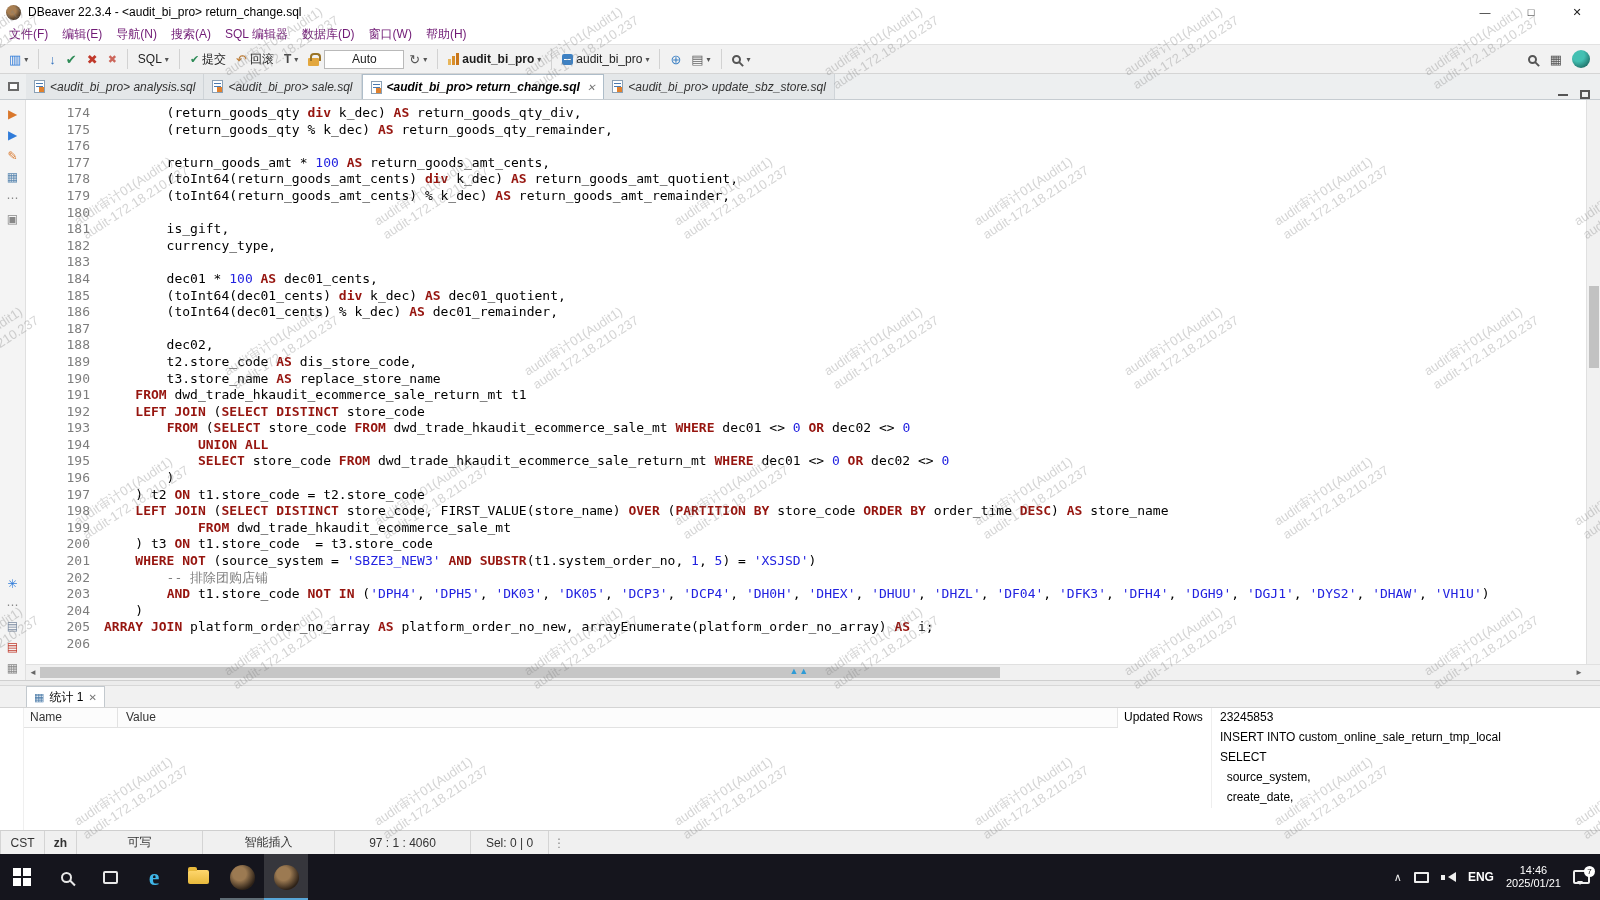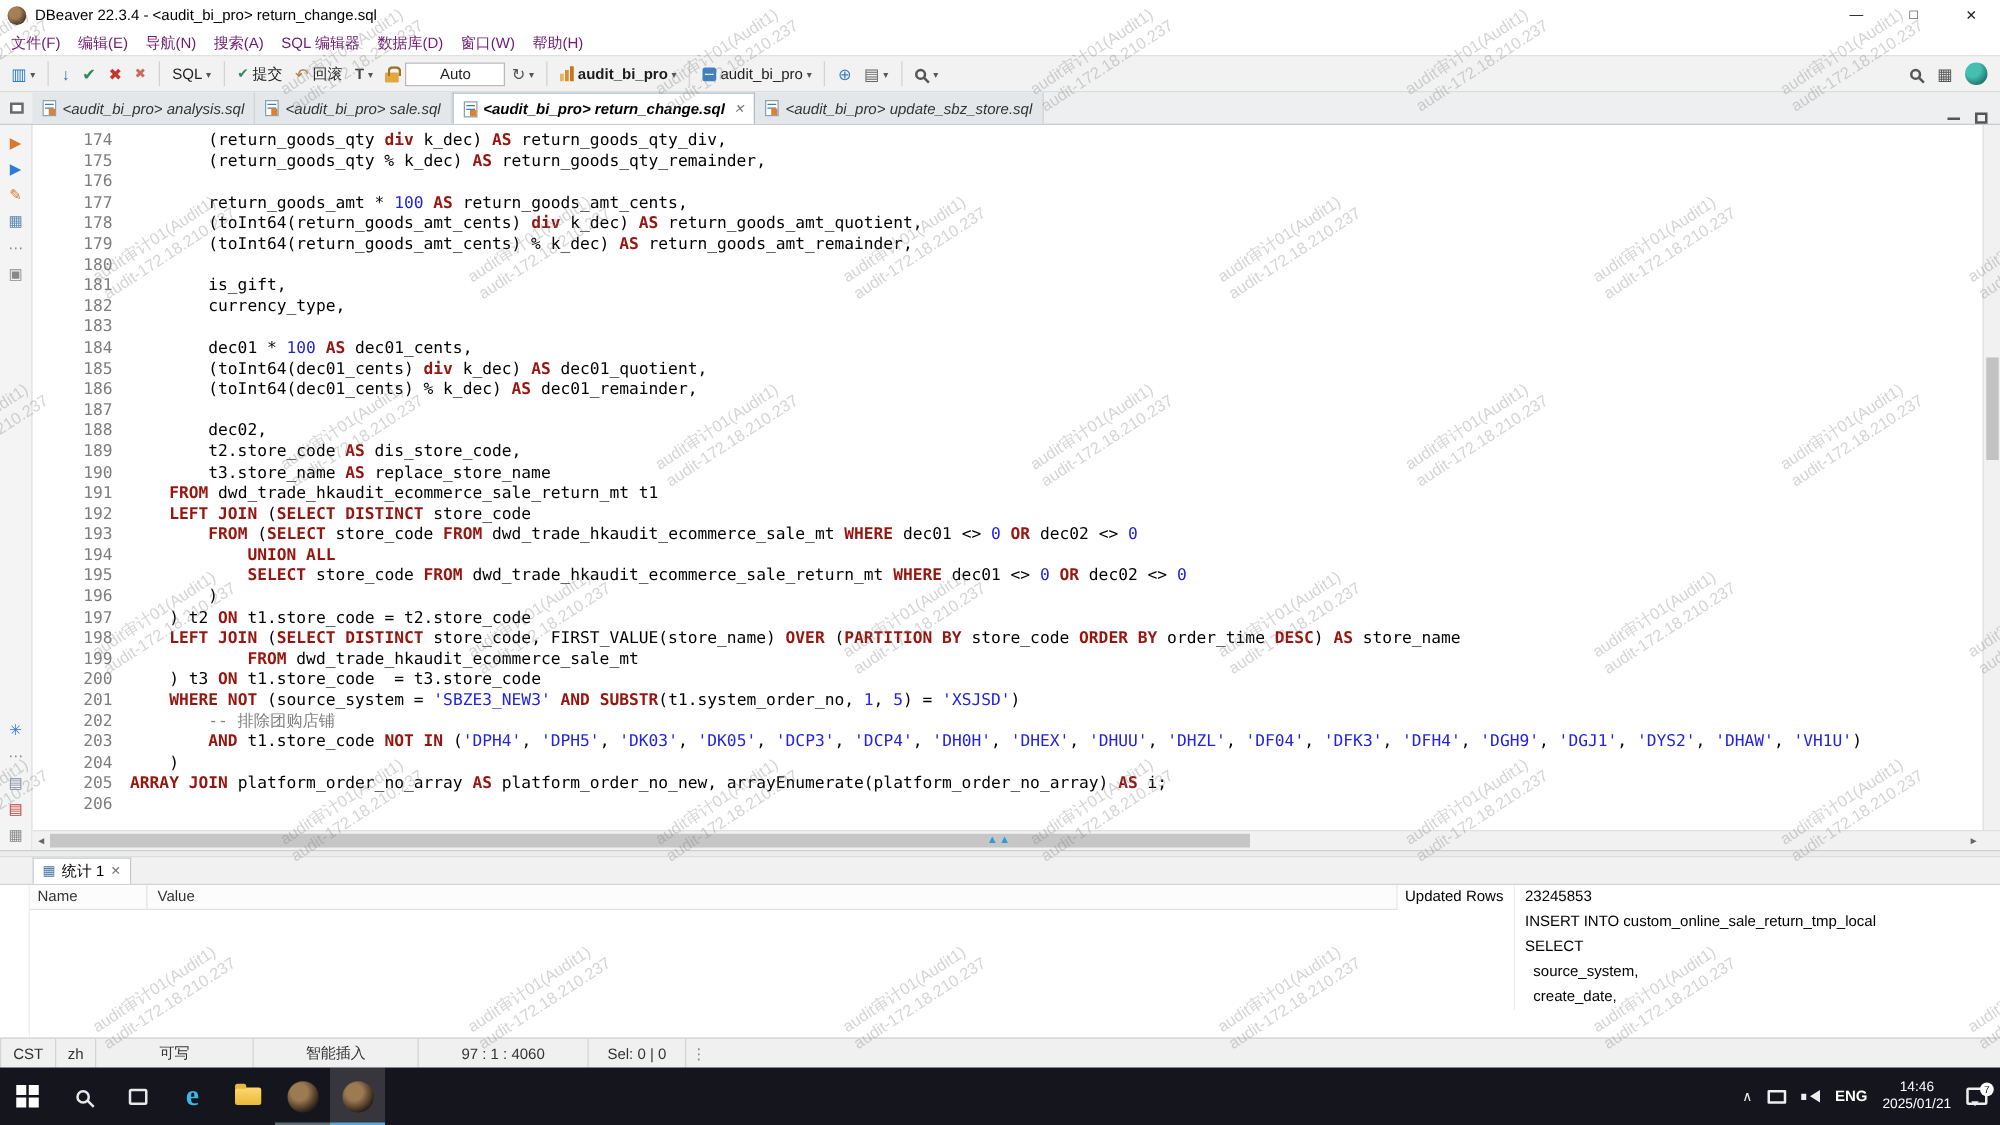--- a/index.html
+++ b/index.html
@@ -85,21 +85,21 @@
   .stats-header .cell-name { font-weight:normal; }
   .cell-name { width:94px; flex:none; padding:2px 0 0 6px; border-right:1px solid #e2e2e2; overflow:hidden; white-space:pre; }
   .cell-value { width:1000px; flex:none; padding:2px 0 0 8px; border-right:1px solid #e6e6e6; overflow:hidden; white-space:pre; }
   .stats-row { height:20px; flex:none; display:flex; color:#000; }
   .stats-row .cell-name { border-right:1px solid #eee; }
 
   
   .statusbar { height:24px; flex:none; background:#f0f0f0; border-top:1px solid #cfcfcf; display:flex; align-items:center; font-size:12px; color:#333; }
   .sb-msg { flex:1; padding-left:8px; white-space:nowrap; overflow:hidden; }
   .sb-seg { flex:none; display:flex; align-items:center; justify-content:center; height:100%; border-left:1px solid #d4d4d4; padding:0 8px; white-space:nowrap; }
-  .sb-w1 { width:44px; } .sb-w2 { width:32px; } .sb-w3 { width:126px; } .sb-w4 { width:132px; } .sb-w5 { width:136px; } .sb-w6 { width:78px; }
+  .sb-w1 { width:44px; } .sb-w2 { width:32px;font-weight:bold; } .sb-w3 { width:126px; } .sb-w4 { width:132px; } .sb-w5 { width:136px; } .sb-w6 { width:78px; }
   .sb-tail { width:308px; flex:none; height:100%; border-left:1px solid #d4d4d4; display:flex; align-items:center; padding-left:4px; color:#888; }
 
   
   .taskbar { height:46px; flex:none; background:#15151d; display:flex; align-items:stretch; color:#fff; }
   .tb-app { width:44px; display:flex; align-items:center; justify-content:center; position:relative; }
   .tb-app.running { box-shadow:inset 0 -2px 0 #5f6c75; }
   .tb-app.active { background:rgba(255,255,255,.14); box-shadow:inset 0 -2px 0 #58a6d8; }
   .winlogo { display:grid; grid-template-columns:8px 8px; grid-template-rows:8px 8px; gap:2px; }
   .winlogo i { background:#fff; display:block; }
   .magw { width:11px; height:11px; border:2px solid #e8e8e8; border-radius:50%; position:relative; }

